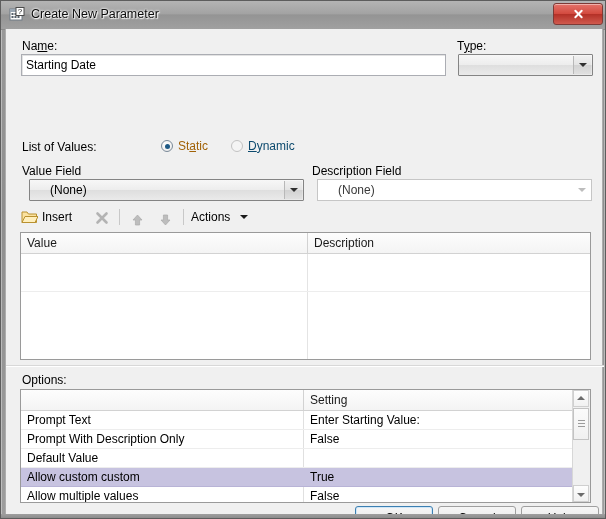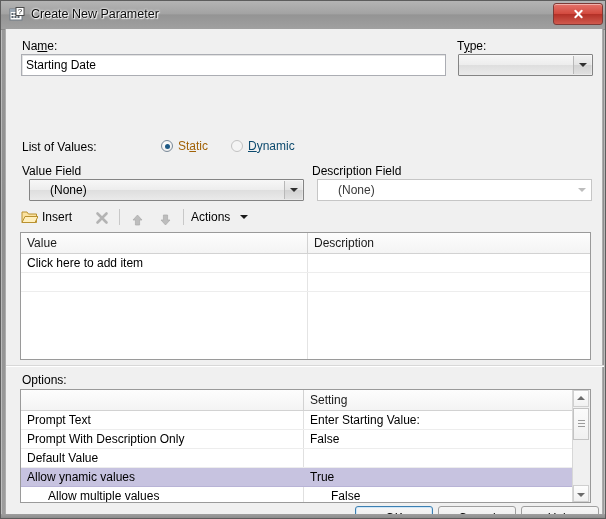--- a/index.html
+++ b/index.html
@@ -497,24 +497,20 @@
     </div>
 
     <div class="grid" style="left:14px; top:203px; width:571px; height:128px;">
       <div class="grid-head">
         <span class="hcell" style="left:0; width:286px;">Value</span>
         <span class="hdivider" style="left:286px;"></span>
         <span class="hcell" style="left:287px; width:284px;">Description</span>
       </div>
       <div class="colline" style="left:286px; top:21px; bottom:0;"></div>
 
-      <div class="grow" style="top:21px;">
-        <span class="c1" style="left:0; width:286px;">Click here to add item</span>
-        <span class="c2" style="left:287px; width:284px;"></span>
-      </div>
       <div class="grow" style="top:40px;">
         <span class="c1" style="left:0; width:286px;"></span>
         <span class="c2" style="left:287px; width:284px;"></span>
       </div>
       <div class="grow" style="top:59px; border-bottom:none;">
         <span class="c1" style="left:0; width:286px;"></span>
         <span class="c2" style="left:287px; width:284px;"></span>
       </div>
     </div>
 
@@ -537,24 +533,24 @@
       </div>
       <div class="grow" style="top:40px; right:17px;">
         <span class="c1" style="left:0; width:282px;">Prompt With Description Only</span>
         <span class="c2" style="left:283px; width:271px;">False</span>
       </div>
       <div class="grow" style="top:59px; right:17px;">
         <span class="c1" style="left:0; width:282px;">Default Value</span>
         <span class="c2" style="left:283px; width:271px;"></span>
       </div>
       <div class="grow selected" style="top:78px; right:17px; border-bottom-color:#b8b3d6;">
-        <span class="c1" style="left:0; width:282px;">Allow ynamic values</span>
+        <span class="c1" style="left:0; width:282px;">Allow custom custom</span>
         <span class="c2" style="left:283px; width:271px;">True</span>
       </div>
-      <div class="grow" style="top:97px; right:17px; height:22px; border-bottom:none; overflow:hidden;margin-left:21px;">
+      <div class="grow" style="top:97px; right:17px; height:22px; border-bottom:none; overflow:hidden;">
         <span class="c1" style="left:0; width:282px; height:15px; line-height:18px;">Allow multiple values</span>
         <span class="c2" style="left:283px; width:271px; height:15px; line-height:18px;">False</span>
       </div>
 
       <div class="vscroll" style="height:112px;">
         <div class="sb-btn up"></div>
         <div class="sb-thumb" style="top:18px; height:32px;">
           <span class="grip">
               <i></i>
               <i></i>

